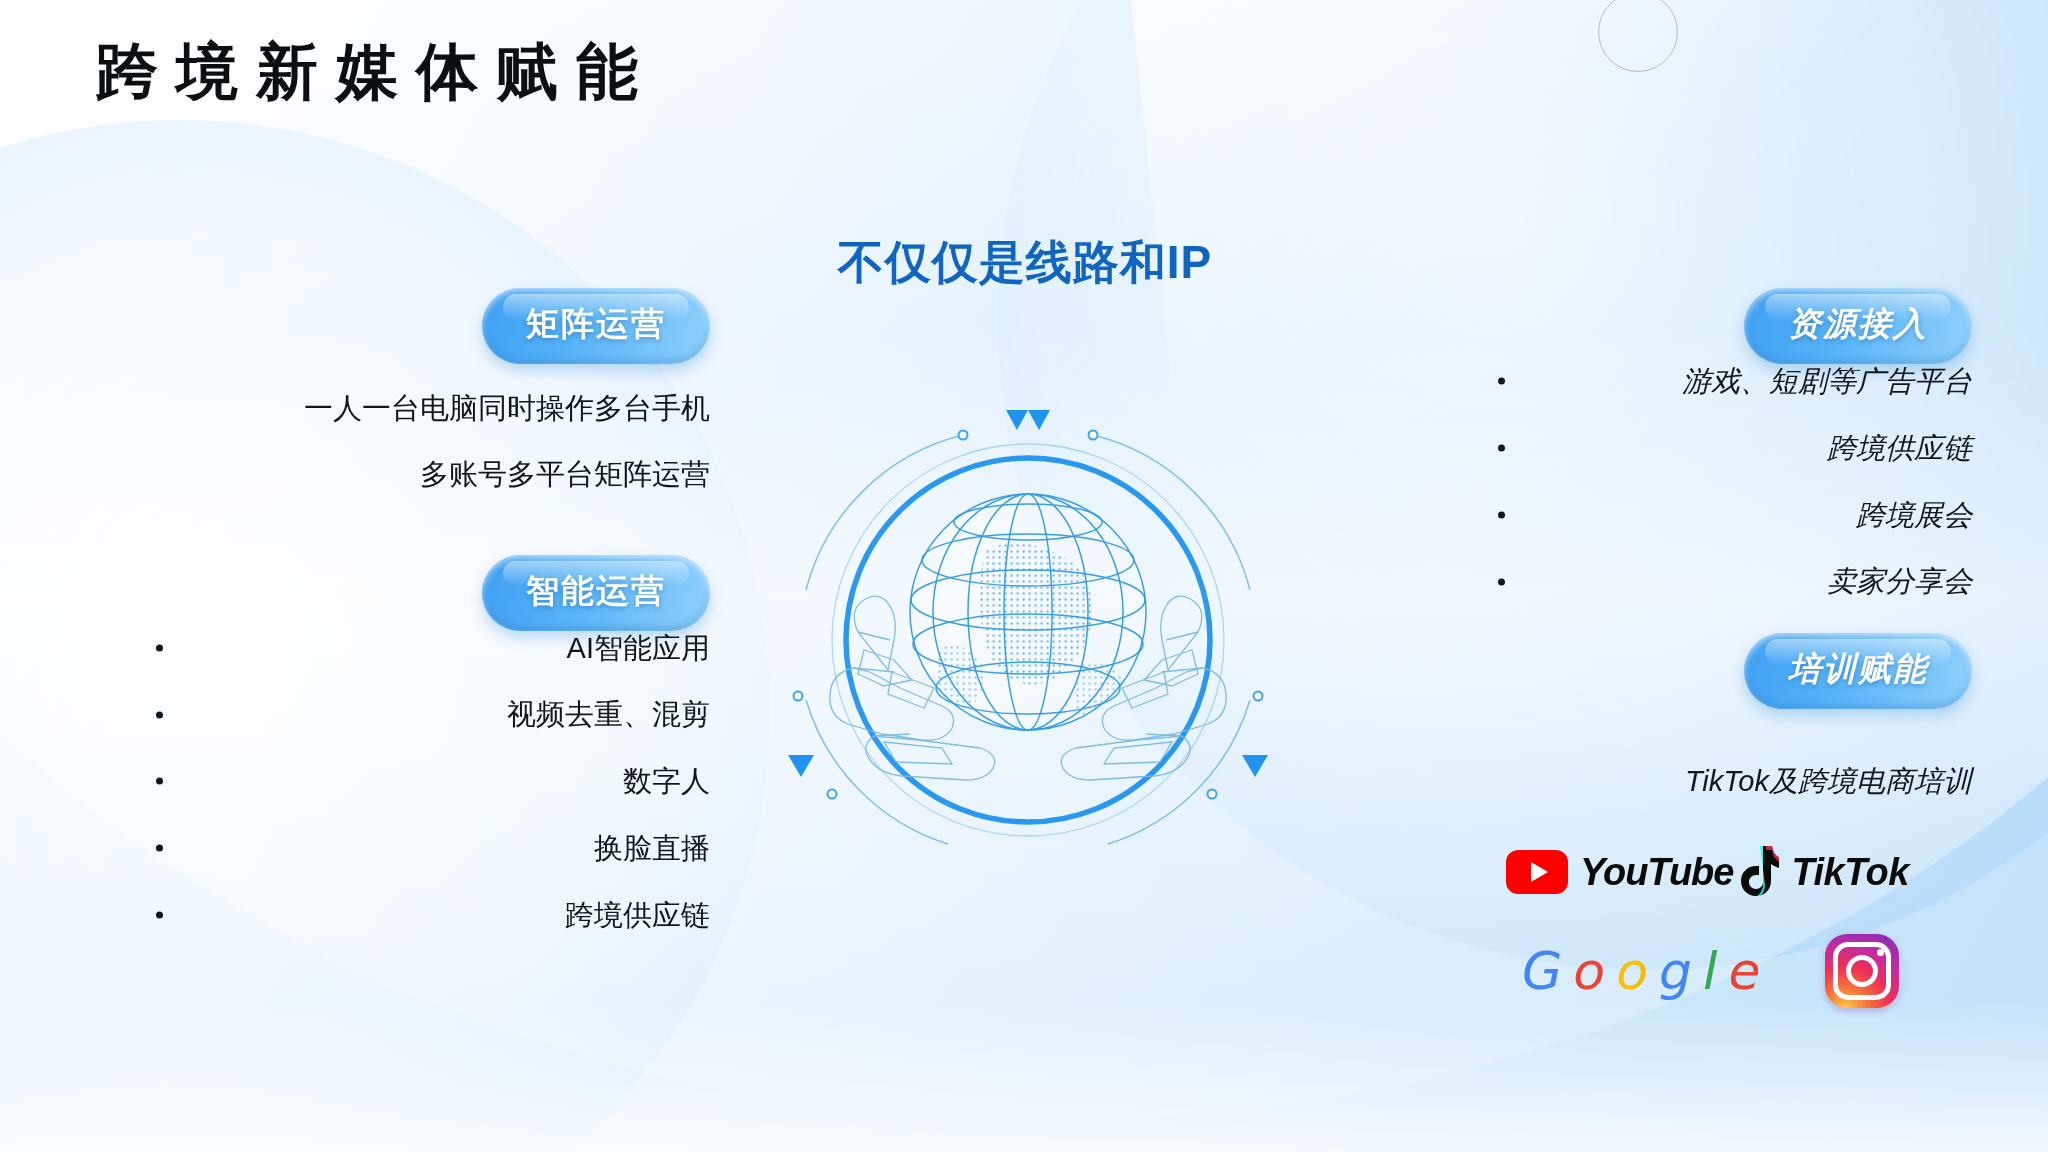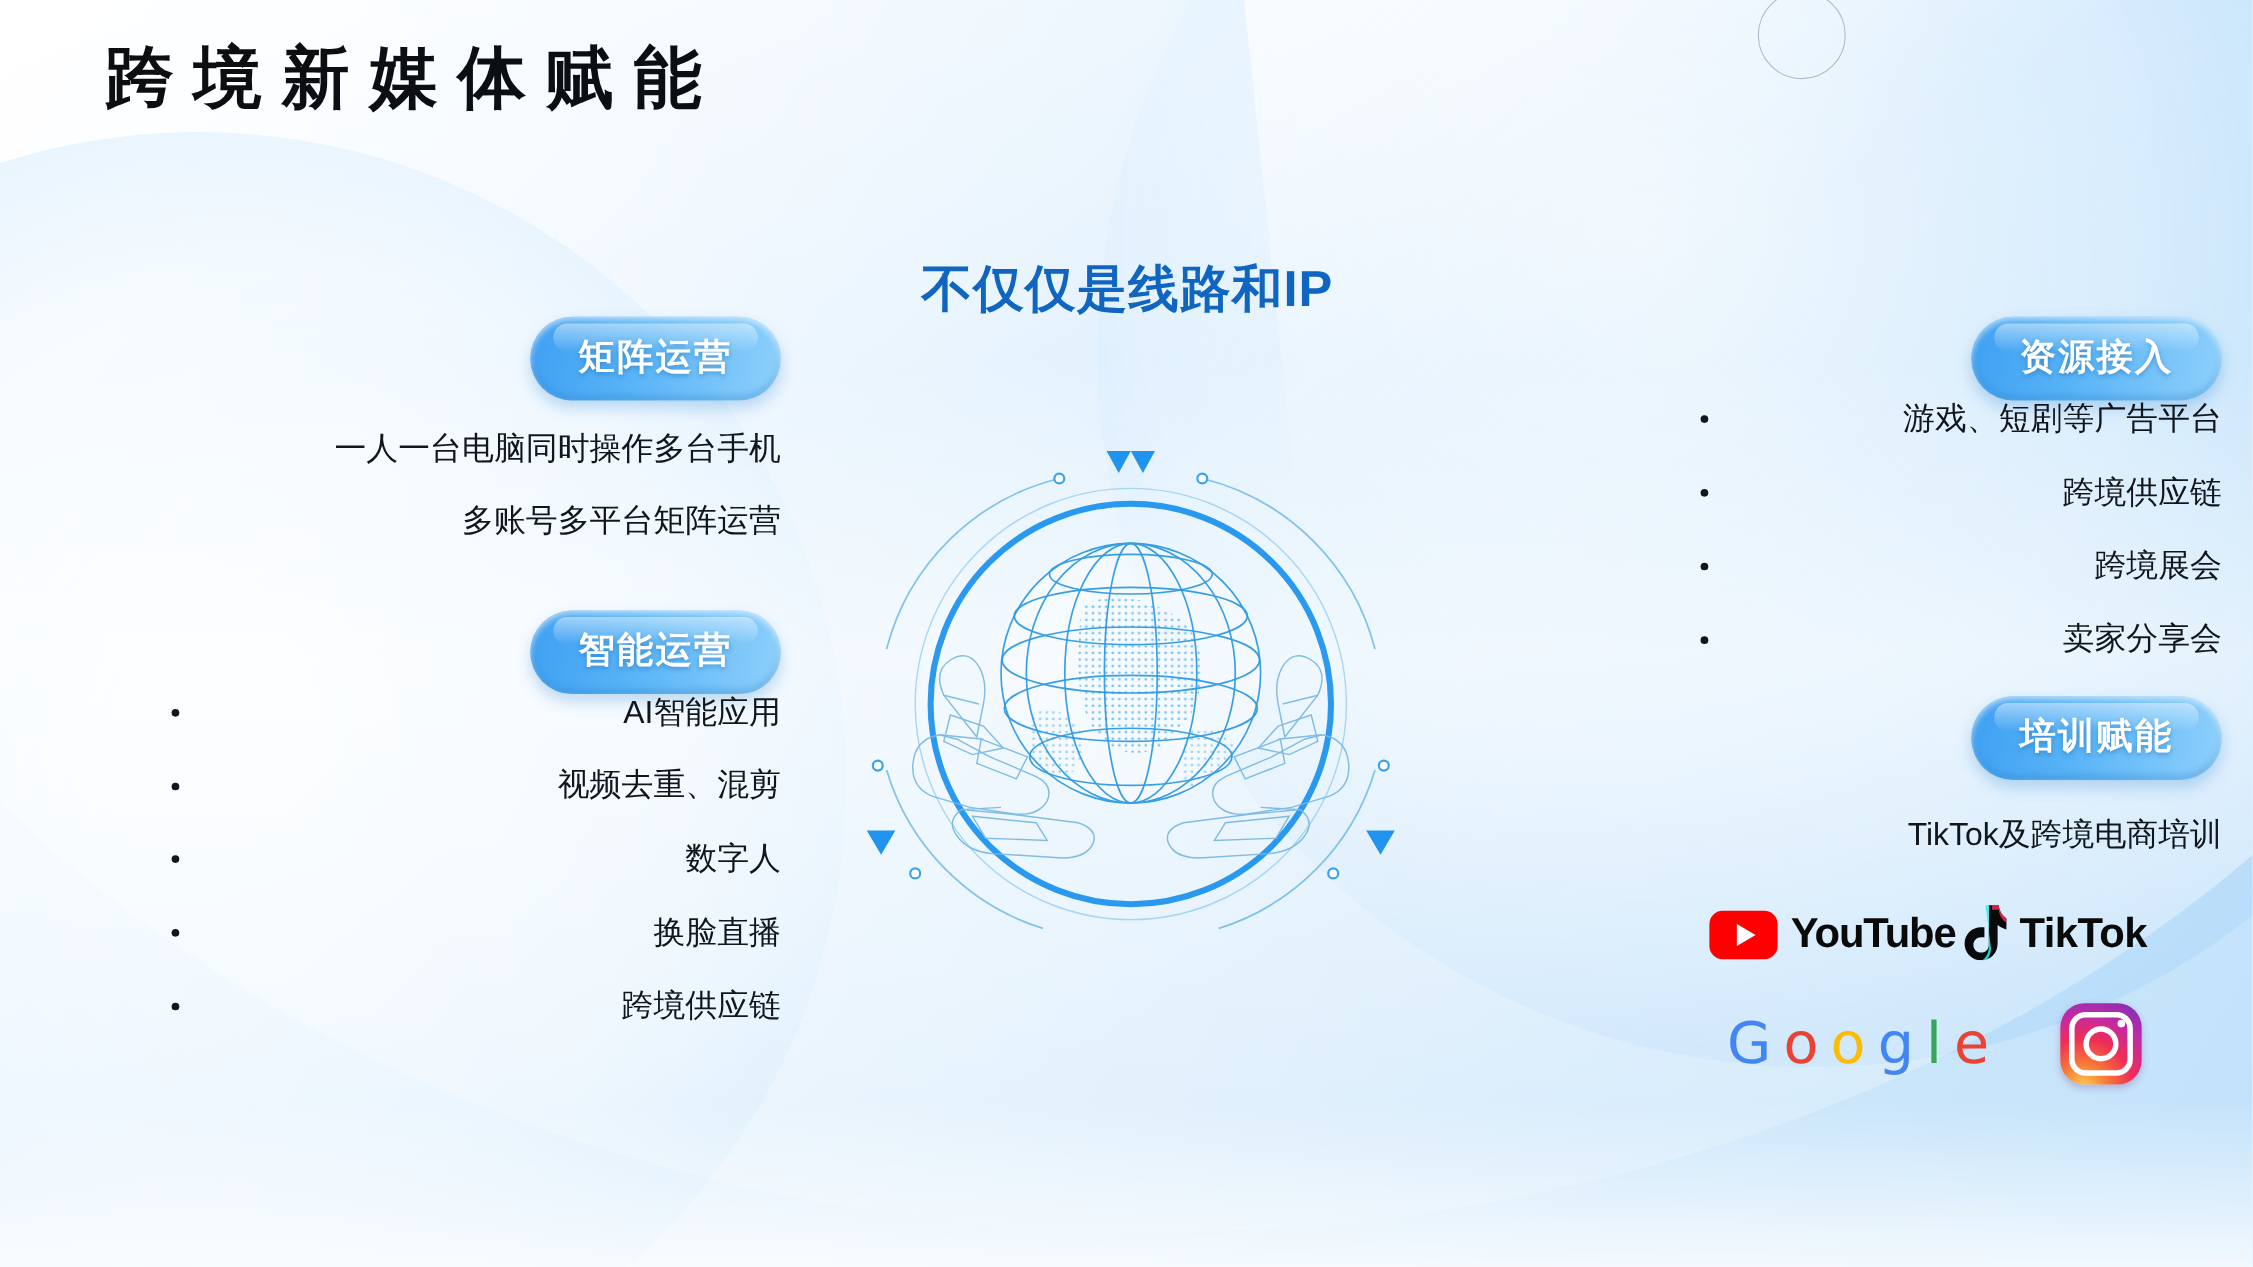--- a/index.html
+++ b/index.html
@@ -85,41 +85,41 @@
   .pill::after{
     content:"";position:absolute;left:9%;top:8%;width:82%;height:34%;
     border-radius:999px;
     background:linear-gradient(180deg,rgba(255,255,255,.48),rgba(255,255,255,0));
     pointer-events:none;
   }
 
   
   .col{position:absolute;}
   .col-left{left:150px;top:288px;width:560px;}
-  .col-right{left:1540px;top:288px;width:480px;}
+  .col-right{left:1492px;top:288px;width:480px;font-style:italic;}
 
   .group{margin-bottom:10px;text-align:right;}
   .group-body{margin:26px 0 0 0;}
 
   .plain-line{
     font-size:29px;color:#10161c;line-height:1.25;margin:0 0 30px 12px;
     white-space:nowrap;
   }
   .bullet-list{list-style:none;margin:0;padding:0;}
   .bullet-item{
     position:relative;font-size:29px;color:#10161c;line-height:1.2;
     margin:0 0 32px 0;padding-left:34px;white-space:nowrap;
   }
   .bullet-item .dot{
     position:absolute;left:6px;top:50%;transform:translateY(-50%);
     width:7px;height:7px;border-radius:50%;background:#10161c;
   }
   .col-left .group-left-2{margin-top:62px;}
   .col-right .training-line{
-    font-size:29px;color:#10161c;margin:30px 0 0 18px;white-space:nowrap;
+    font-size:29px;color:#10161c;margin:53px 0 0 18px;white-space:nowrap;
   }
 
   
   .logo-row{display:flex;align-items:center;margin-top:42px;margin-left:14px;}
   .logo-row.second{margin-top:34px;margin-left:30px;gap:66px;}
   .logo{display:flex;align-items:center;gap:12px;}
   .yt-badge{
     width:62px;height:44px;border-radius:12px;background:#FF0000;
     display:flex;align-items:center;justify-content:center;
   }

